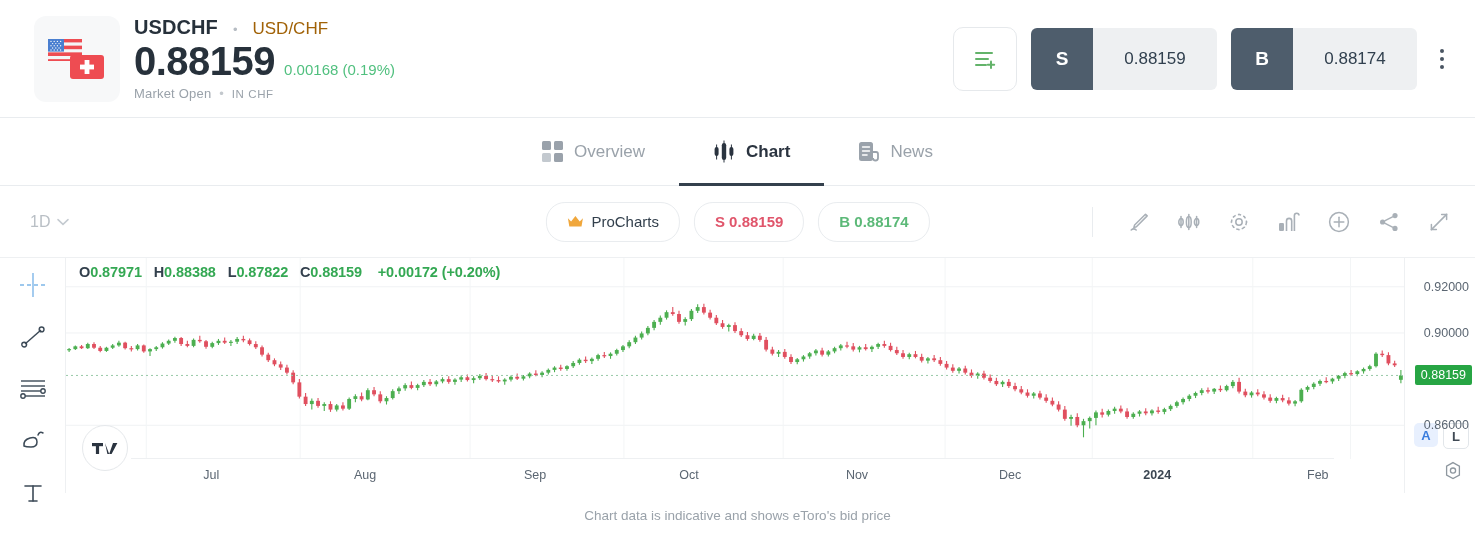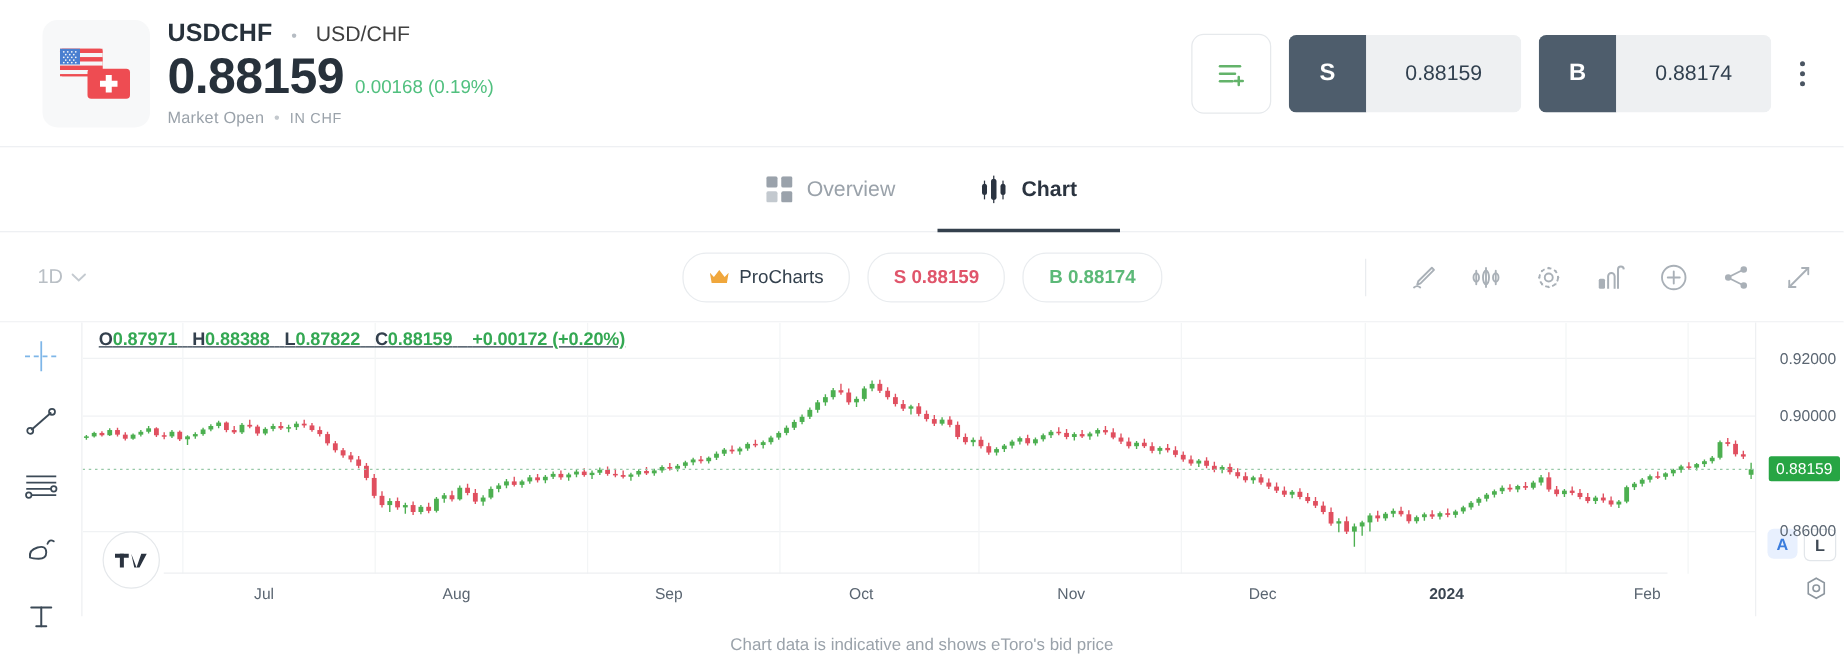--- a/index.html
+++ b/index.html
@@ -22,21 +22,21 @@
   }
   .flag-box{
     width:86px;height:86px;border-radius:12px;background:#f7f8f9;
     flex:0 0 auto;position:relative;margin-right:14px;
   }
   .flag-box svg{position:absolute;left:50%;top:50%;transform:translate(-50%,-50%);}
   .inst-meta{display:flex;flex-direction:column;justify-content:center;}
   .inst-top{display:flex;align-items:baseline;gap:15px;line-height:1;}
   .inst-sym{font-size:20px;font-weight:700;color:#27313b;letter-spacing:.1px;}
   .inst-dot{color:#b6bcc3;font-size:13px;}
-  .inst-pair{font-size:17px;color:#404040;font-weight:400;}
+  .inst-pair{font-size:17px;color:#a16207;font-weight:400;}
   .inst-price-row{display:flex;align-items:baseline;gap:9px;margin-top:2px;}
   .inst-price{font-size:40px;font-weight:700;color:#27313b;letter-spacing:-.5px;line-height:1.1;}
   .inst-change{font-size:15px;color:#51c07f;font-weight:400;}
   .inst-status{margin-top:3px;font-size:13px;color:#9aa2aa;letter-spacing:.2px;}
   .inst-status .sep{color:#c3c8cd;margin:0 4px;}
   .inst-status .cur{font-size:11.5px;letter-spacing:.6px;}
 
   .header-actions{margin-left:auto;display:flex;align-items:center;gap:14px;}
   .watch-btn{
     width:62px;height:62px;border-radius:10px;border:1px solid #e6e9ec;background:#fff;
@@ -98,21 +98,21 @@
   
   .chart-area{flex:1;display:flex;position:relative;background:#fff;min-height:0;}
   .left-tools{
     width:65px;flex:0 0 auto;border-right:1px solid #eef0f2;
     display:flex;flex-direction:column;align-items:center;padding-top:14px;gap:26px;
   }
   .ltool{width:34px;height:30px;display:flex;align-items:center;justify-content:center;cursor:pointer;}
   .chart-canvas{flex:1;position:relative;overflow:hidden;}
   .ohlc{
     position:absolute;left:13px;top:6px;font-size:14.5px;font-weight:700;z-index:6;
-    white-space:nowrap;letter-spacing:-.1px;text-decoration:underline;
+    white-space:nowrap;letter-spacing:-.1px;
   }
   .ohlc .lbl{color:#33404d;}
   .ohlc .val{color:#34a853;font-weight:700;}
   .tv-logo{
     position:absolute;left:16px;bottom:22px;width:44px;height:44px;border-radius:50%;
     border:1px solid #e5e8eb;background:#fff;display:flex;align-items:center;justify-content:center;z-index:5;
   }
   .price-axis{
     width:70px;flex:0 0 auto;position:relative;border-left:1px solid #eef0f2;
   }
@@ -261,20 +261,32 @@
           <rect x="3.1" y="4.5" width="1" height="15"></rect>
           <rect x="8.8" y="3" width="4.4" height="17" rx="2.2"></rect>
           <rect x="10.5" y="0.5" width="1" height="22"></rect>
           <rect x="16.4" y="7" width="4" height="9" rx="2"></rect>
           <rect x="17.9" y="4.5" width="1" height="15"></rect>
         </g>
       </svg>
       <span>Chart</span>
     </div>
 
+    <div class="tab">
+      <svg width="21" height="22" viewBox="0 0 21 22">
+        <rect x="1" y="1" width="14" height="19" rx="2.5" fill="#9aa2ab"></rect>
+        <g stroke="#fff" stroke-width="1.6" stroke-linecap="round">
+          <line x1="4.6" y1="6" x2="11.4" y2="6"></line>
+          <line x1="4.6" y1="10" x2="11.4" y2="10"></line>
+          <line x1="4.6" y1="14" x2="9" y2="14"></line>
+        </g>
+        <path d="M15 11 h3 a2 2 0 0 1 2 2 v4 a2.5 2.5 0 0 1 -5 0" fill="none" stroke="#9aa2ab" stroke-width="1.8"></path>
+      </svg>
+      <span>News</span>
+    </div>
   </div>
 
   <div class="chart-toolbar">
     <div class="tf-select">
       <span>1D</span>
       <svg width="12" height="8" viewBox="0 0 12 8">
         <path d="M1 1.6 L6 6.4 L11 1.6" fill="none" stroke="#c4cad0" stroke-width="1.5" stroke-linecap="round"></path>
       </svg>
     </div>
 

